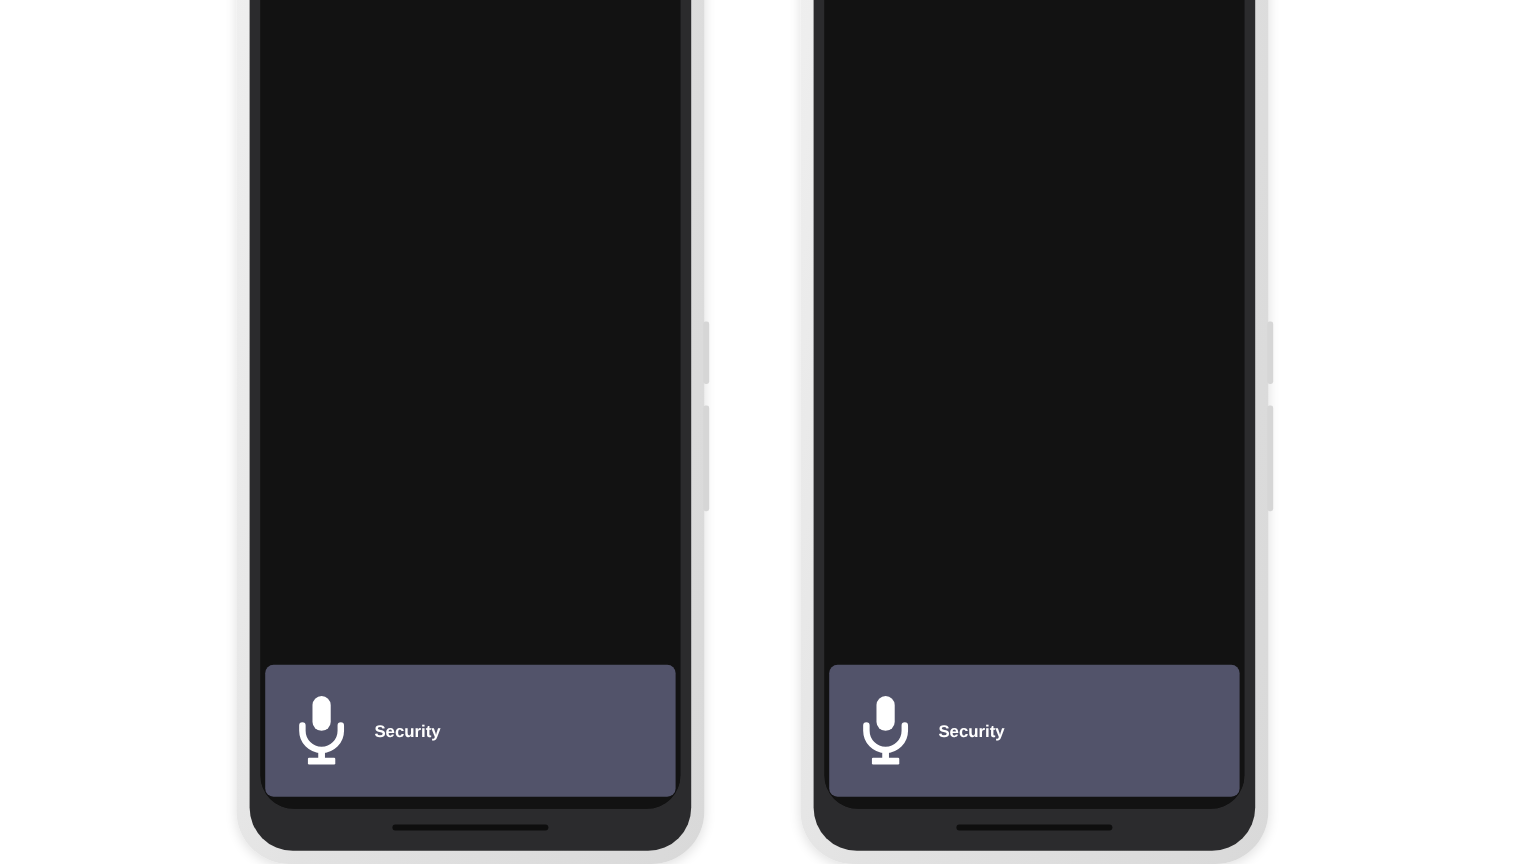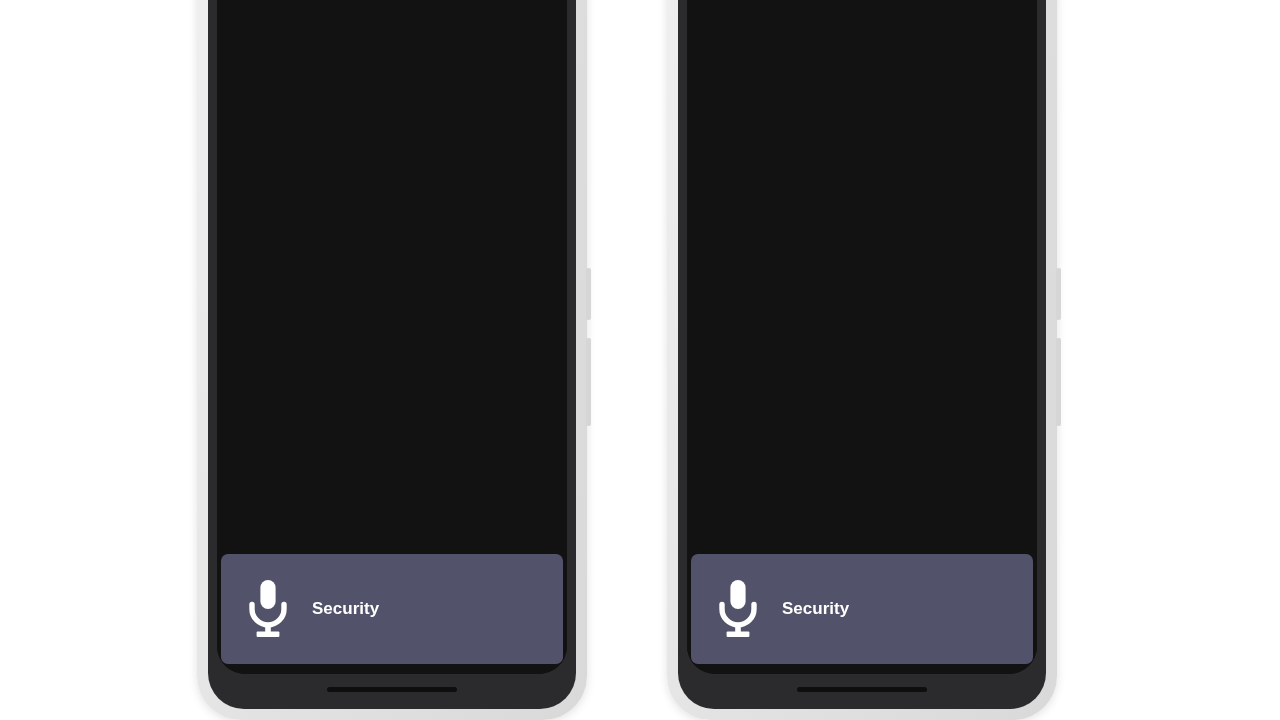--- a/index.html
+++ b/index.html
@@ -51,21 +51,21 @@
     grid-auto-rows:106px; gap:5px; padding:0 4px; align-content:start;
   }
 
   
   .ptt{
     flex:0 0 auto; margin:8px 4px 10px 4px; height:110px;
     background:#52536a; border-radius:7px;
     display:flex; align-items:center; gap:22px; padding-left:25px;
   }
   .ptt .mic{ color:#ffffff; }
-  .ptt .who{ color:#ffffff; font-size:17px; font-weight:bold; }
+  .ptt .who{ color:#ffffff; font-size:14px; font-weight:bold; }
 
   svg{ display:block; }
 </style>
 </head>
 <body>
 
 <div id="stage">
 
   <div id="phone-left" class="phone" style="left:197px; top:-262px; width:390px; height:982px;">
       <div class="outer-frame"></div>

